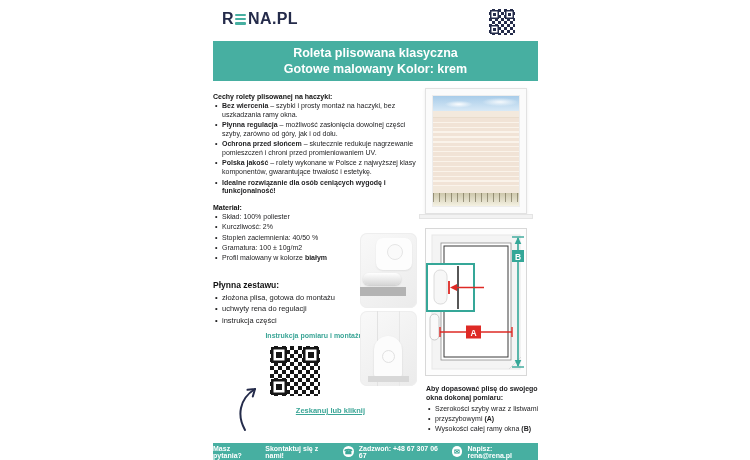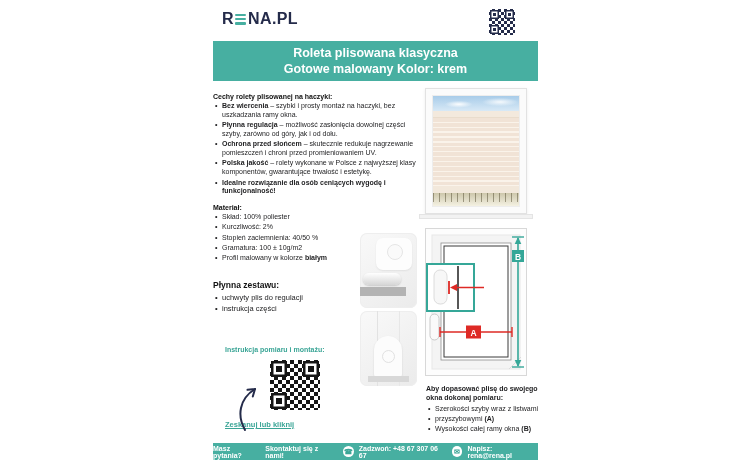--- a/index.html
+++ b/index.html
@@ -29,21 +29,21 @@
   .tblock h3 { font-size:7px; font-weight:bold; color:#111; margin-bottom:2px; }
   .tblock ul { list-style:none; }
   .tblock li { position:relative; padding-left:9px; font-size:7px; line-height:1.26; margin-bottom:1.5px; }
   .tblock li::before { content:"•"; position:absolute; left:2px; top:0; font-weight:bold; }
   .features { position:absolute; left:213px; top:93px; width:212px; }
   .material { position:absolute; left:213px; top:204px; width:212px; }
   .kit { position:absolute; left:213px; top:280px; width:212px; }
   .kit h3 { font-size:8.5px; margin-bottom:3px; }
   .kit li { font-size:7.5px; margin-bottom:2px; }
   
-  .instructions { position:absolute; left:225px; top:346px; width:140px; text-align:left; }
+  .instructions { position:absolute; left:225px; top:332px; width:140px; text-align:right; }
   .instructions h3 { font-size:7px; font-weight:bold; color:#3aa596; margin-bottom:4px; }
   .qr-lg { position:relative; width:56px; height:56px; margin:0 auto; --qrc:#161616;
            background: conic-gradient(var(--qrc) 0 25%, #fff 0 50%, var(--qrc) 0 75%, #fff 0) 0 0 / 8px 8px;
            border:3px solid #fff; }
   .qr-lg .fd { width:6px; height:6px; box-shadow:0 0 0 2.5px #fff, 0 0 0 5px var(--qrc); }
   .qr-lg .fd.f1 { left:6px; top:6px; } .qr-lg .fd.f2 { right:6px; top:6px; } .qr-lg .fd.f3 { left:6px; bottom:6px; }
   .scan-link { display:inline-block; margin-top:6px; font-size:7.5px; font-weight:bold;
                color:#3aa596; text-decoration:underline; }
   .arrow-svg { position:absolute; left:238px; top:384px; }
   
@@ -135,21 +135,22 @@
       <li><span>Kurczliwość: 2%</span></li>
       <li><span>Stopień zaciemnienia: 40/50 %</span></li>
       <li><span>Gramatura: 100 ± 10g/m2</span></li>
       <li><span>Profil malowany w kolorze </span><b>białym</b></li>
     </ul>
   </div>
 
   <div class="tblock kit">
     <h3>Płynna zestawu:</h3>
     <ul>
-      <li><span>uchwyty plis do regulacji</span></li>
+      <li><span>złożona plisa, gotowa do montażu</span></li>
+      <li><span>uchwyty rena do regulacji</span></li>
       <li><span>instrukcja części</span></li>
     </ul>
   </div>
 
   <div class="instructions">
     <h3>Instrukcja pomiaru i montażu:</h3>
     <div class="qr qr-lg">
       <span class="fd f1"></span>
         <span class="fd f2"></span>
         <span class="fd f3"></span>

